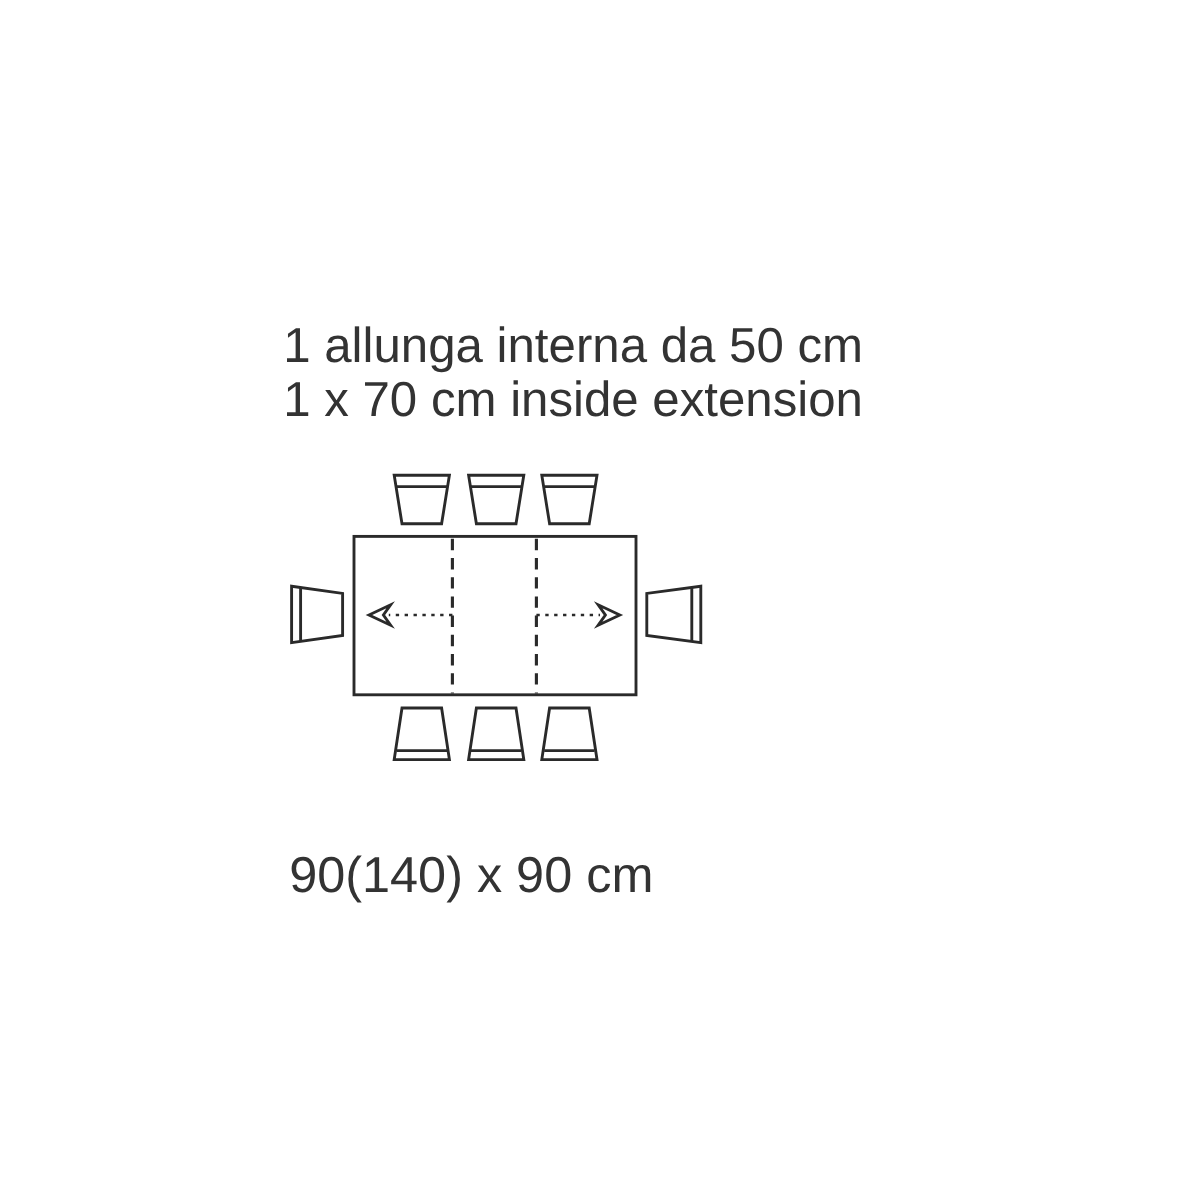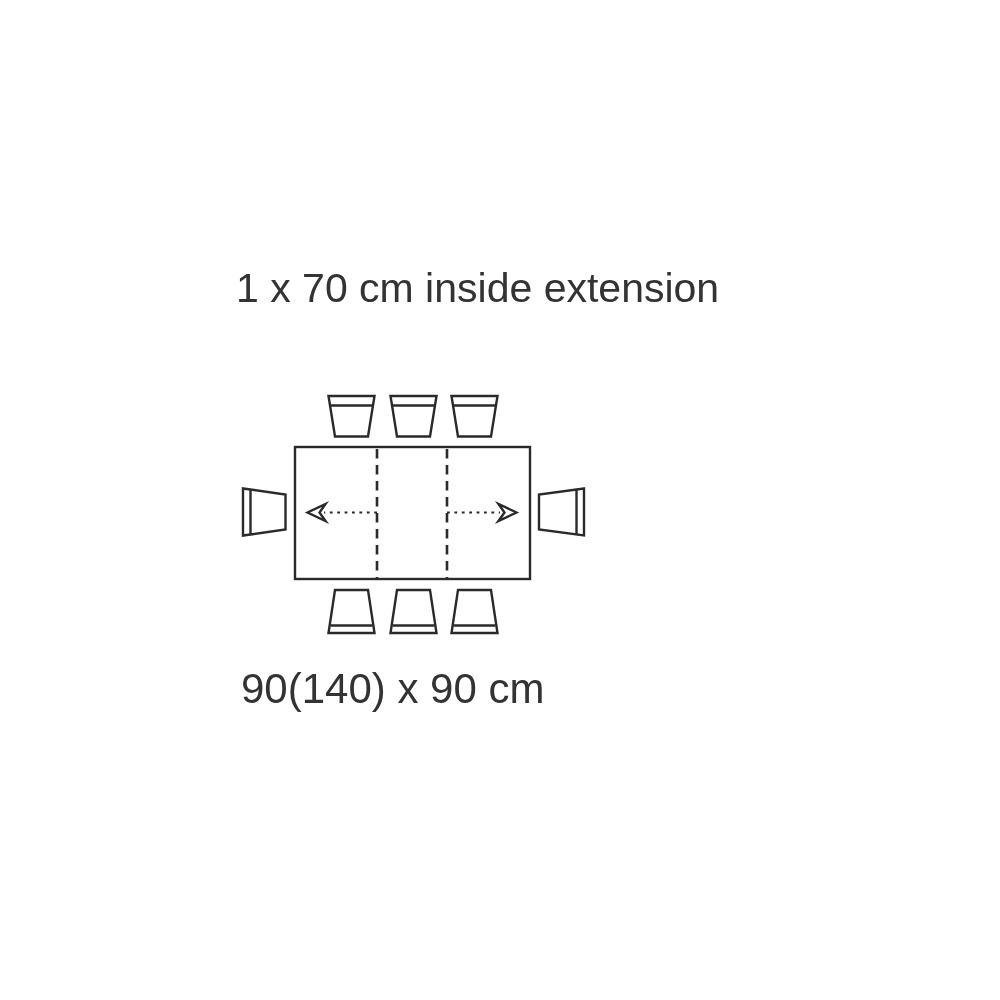--- a/index.html
+++ b/index.html
@@ -24,21 +24,21 @@
     font-size: 41px;
     line-height: 45px;
     font-weight: 300;
     color: var(--text-color);
     letter-spacing: 0px;
     white-space: nowrap;
   }
   .dims-label {
     position: absolute;
     left: 241px;
-    top: 665px;
+    top: 705px;
     font-size: 42px;
     font-weight: 300;
     color: var(--text-color);
     white-space: nowrap;
   }
   svg.figure {
     position: absolute;
     left: 0;
     top: 0;
     width: 1000px;
@@ -60,20 +60,21 @@
     stroke-dasharray: 2.8 4.6;
     stroke-width: 2.2;
   }
 </style>
 </head>
 <body>
 
 <div class="canvas">
 
   <div class="caption">
+    <div>1 allunga interna da 50 cm</div>
     <div>1 x 70 cm inside extension</div>
   </div>
 
   <svg class="figure" viewBox="0 0 1000 1000" aria-hidden="true">
 
     <rect class="stroke" x="295" y="447" width="235" height="132"></rect>
 
     <line class="stroke fold" x1="377" y1="449" x2="377" y2="578"></line>
     <line class="stroke fold" x1="447" y1="449" x2="447" y2="578"></line>
 

